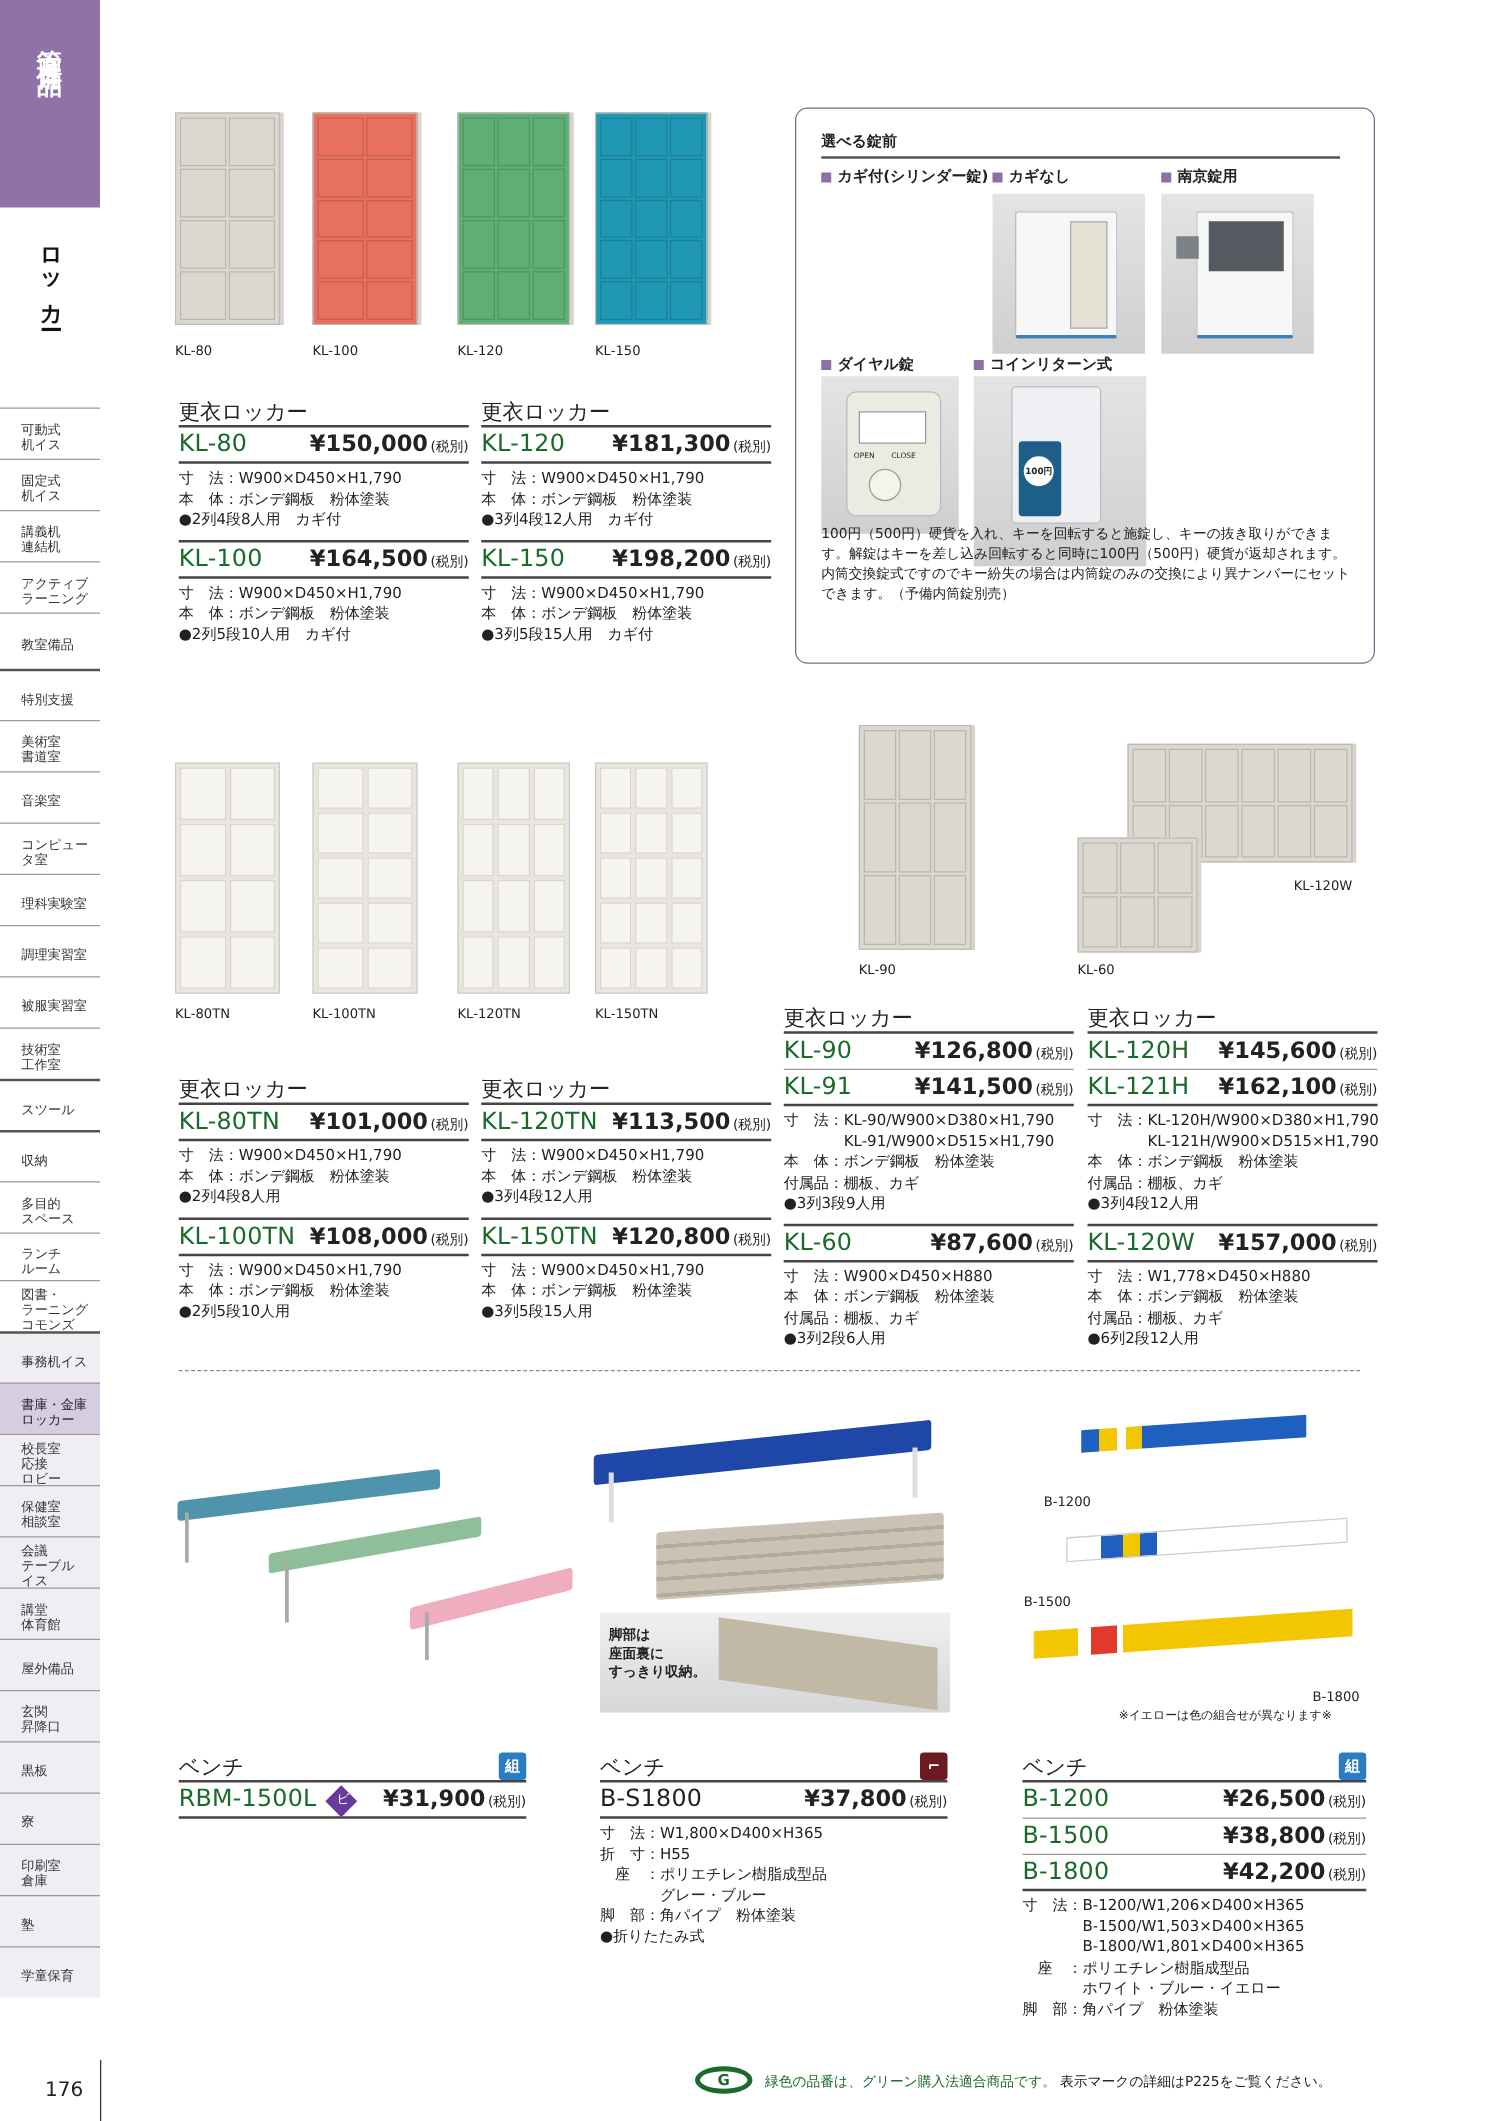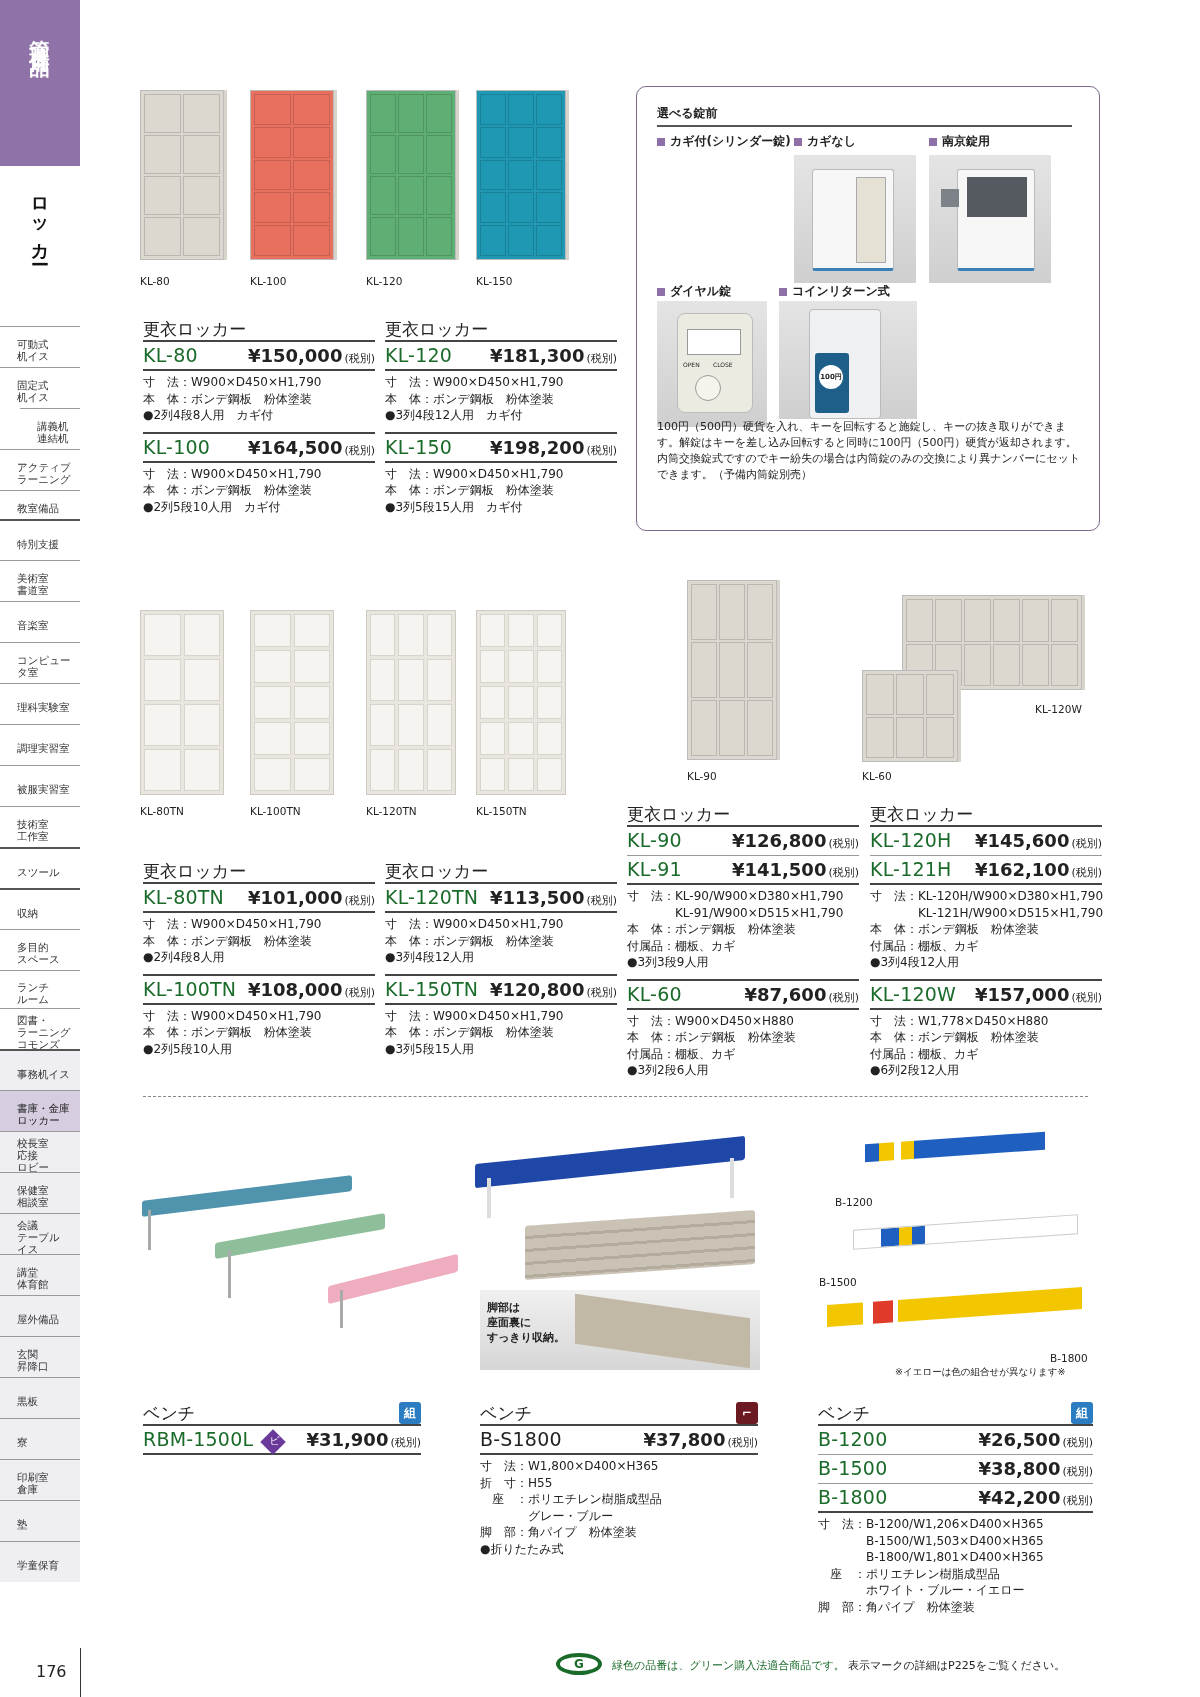--- a/index.html
+++ b/index.html
@@ -48,25 +48,25 @@
   <span style="writing-mode:vertical-rl;letter-spacing:6px">管理備品</span>
 </div>
 <div class="abs side-sub">
   <span style="writing-mode:vertical-rl;letter-spacing:2px">ロッカー</span>
 </div>
 <div class="abs nav" id="nav">
     <div class="nav-item" style="height: 41px;">可動式
 机イス</div>
     <div class="nav-item" style="height: 41px;">固定式
 机イス</div>
-    <div class="nav-item" style="height: 41px; margin-left: 20px;">講義机
+    <div class="nav-item" style="height: 41px;">講義机
 連結机</div>
     <div class="nav-item" style="height: 41px;">アクティブ
 ラーニング</div>
-    <div class="nav-item" style="height: 29px;">教室備品</div>
+    <div class="nav-item" style="height: 45px;">教室備品</div>
     <div class="nav-item thick" style="height: 41px;">特別支援</div>
     <div class="nav-item" style="height: 41px;">美術室
 書道室</div>
     <div class="nav-item" style="height: 41px;">音楽室</div>
     <div class="nav-item" style="height: 41px;">コンピュータ室</div>
     <div class="nav-item" style="height: 41px;">理科実験室</div>
     <div class="nav-item" style="height: 41px;">調理実習室</div>
     <div class="nav-item" style="height: 41px;">被服実習室</div>
     <div class="nav-item" style="height: 41px;">技術室
 工作室</div>
@@ -233,21 +233,21 @@
       <span class="sq"></span>
       <span>コインリターン式</span>
     </div>
   <div class="ph" style="left:20px;top:214px;width:110px;height:126px">
     <div class="abs" style="left:20px;top:12px;width:76px;height:100px;background:#ecebe2;border:1px solid #bbb;border-radius:8px"></div>
     <div class="abs" style="left:30px;top:28px;width:54px;height:26px;background:#fff;border:1px solid #999"></div>
     <span class="abs" style="left:26px;top:60px;font-size:6px">OPEN</span>
     <span class="abs" style="left:56px;top:60px;font-size:6px">CLOSE</span>
     <div class="abs" style="left:38px;top:74px;width:26px;height:26px;border-radius:50%;background:#f5f4ec;border:1px solid #999"></div>
   </div>
-  <div class="ph" style="left:142px;top:214px;width:138px;height:118px">
+  <div class="ph" style="left:142px;top:214px;width:138px;height:152px">
     <div class="abs" style="left:30px;top:8px;width:72px;height:110px;background:#eef0f3;border:1px solid #bbb;border-radius:4px"></div>
     <div class="abs" style="left:36px;top:52px;width:34px;height:60px;background:#1e5f8a;border-radius:3px"></div>
     <div class="abs" style="left:40px;top:64px;width:24px;height:24px;border-radius:50%;background:#fff;font-size:7px;font-weight:bold;display:flex;align-items:center;justify-content:center">100円</div>
   </div>
   <div class="abs note" style="left:20px;top:332px">100円（500円）硬貨を入れ、キーを回転すると施錠し、キーの抜き取りができます。解錠はキーを差し込み回転すると同時に100円（500円）硬貨が返却されます。内筒交換錠式ですのでキー紛失の場合は内筒錠のみの交換により異ナンバーにセットできます。（予備内筒錠別売）</div>
 </div>
 
 <div class="abs" style="left:140px;top:610px;width:480px;height:230px" id="s2img">
     <div class="abs shelf" style="left: 0px; top: 0px; width: 84px; height: 185px; grid-template-columns: repeat(2, 1fr); grid-template-rows: repeat(4, 1fr);">
       <div></div>

